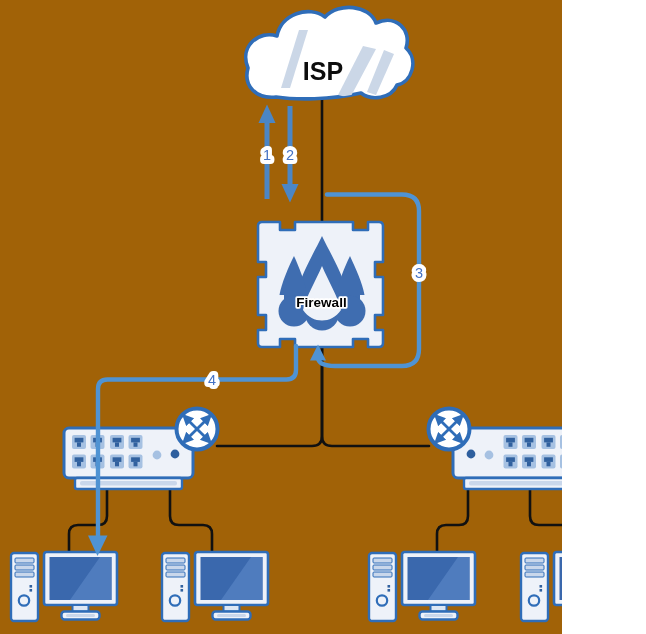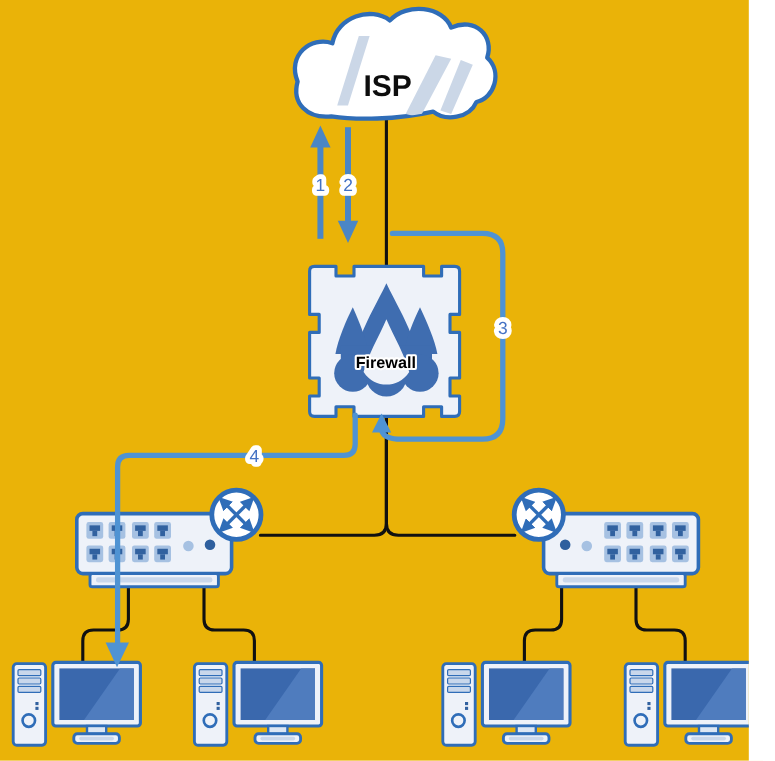--- a/index.html
+++ b/index.html
@@ -1,19 +1,19 @@
 <!DOCTYPE html>
 <html><head>
 <meta charset="utf-8">
 <style>
   html,body{margin:0;padding:0;background:#ffffff;}
   .stage{
     position:relative;
-    width:624px;height:634px;
-    background:#eab308;
+    width:562px;height:634px;
+    background:#a16207;
     font-family:"Liberation Sans",sans-serif;
     overflow:hidden;
   }
   svg{display:block}
   text{text-anchor:middle}
   .halo{paint-order:stroke;stroke:#ffffff;stroke-linejoin:round}
   .flowlbl{font:14.5px "Liberation Sans",sans-serif;fill:#4472c4;stroke-width:8px}
   .isplbl{font:bold 25px "Liberation Sans",sans-serif;fill:#0d0d0d}
   .fwlbl{font:bold 13.5px "Liberation Sans",sans-serif;fill:#000000;stroke-width:3.5px}
   .lf{fill:#eef2f9}

